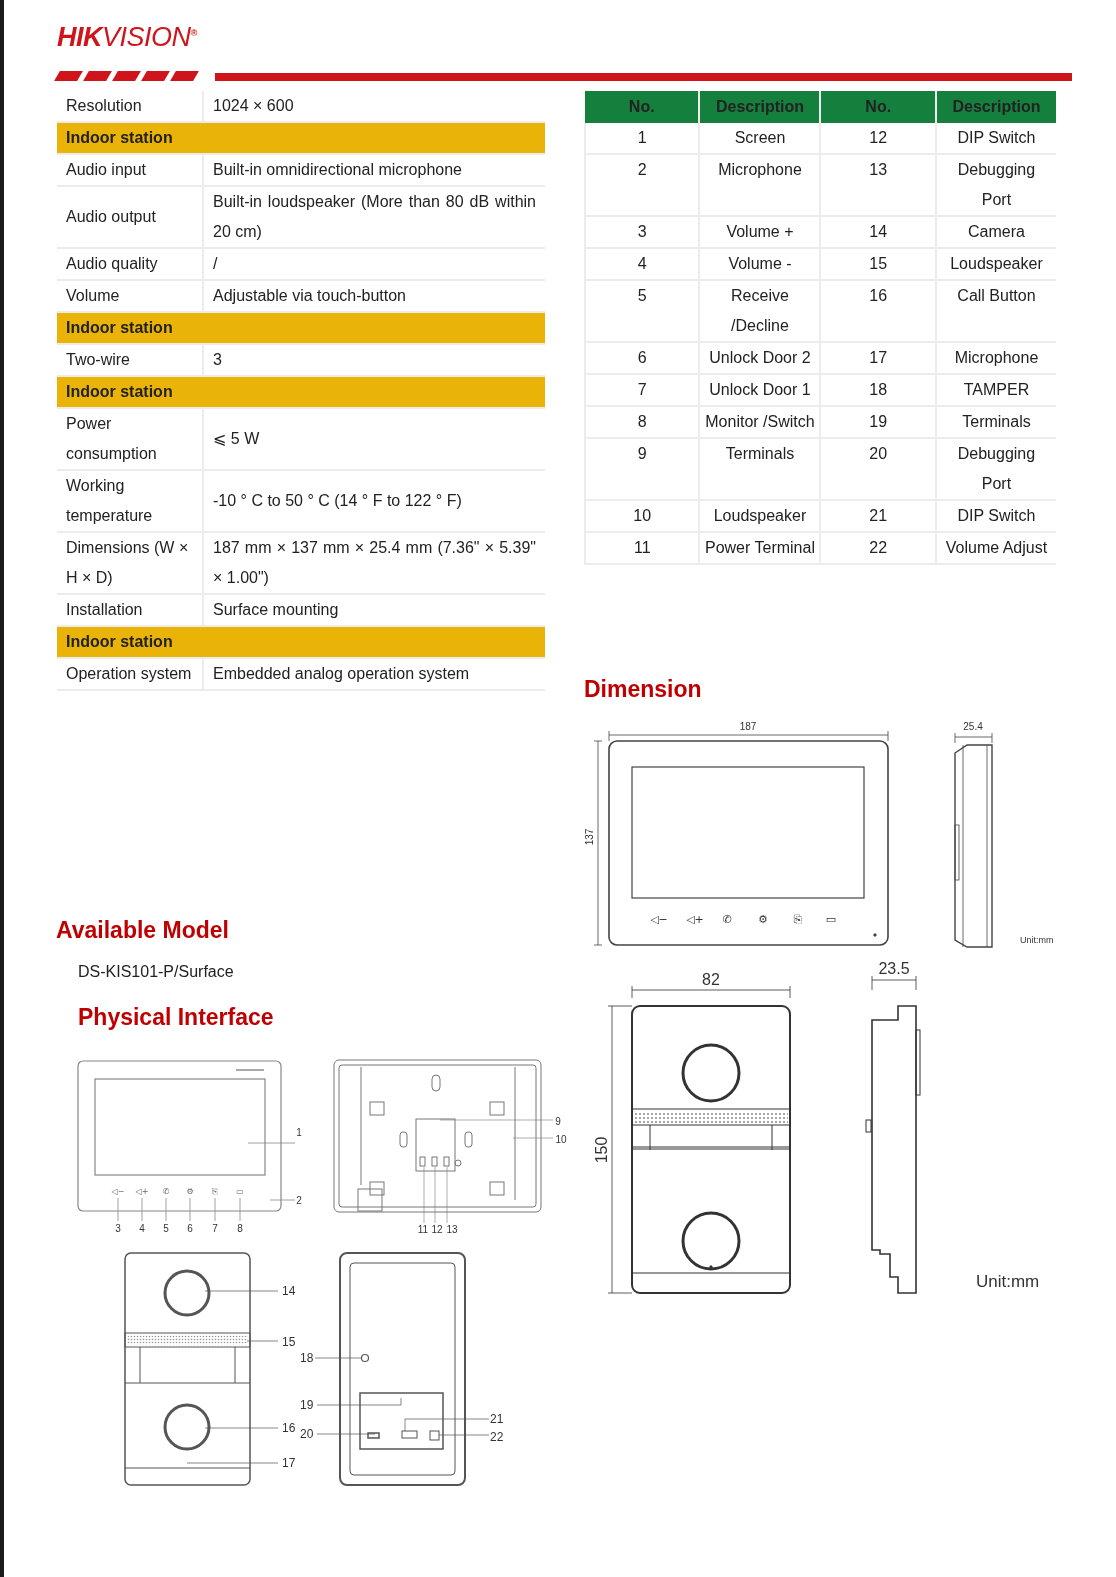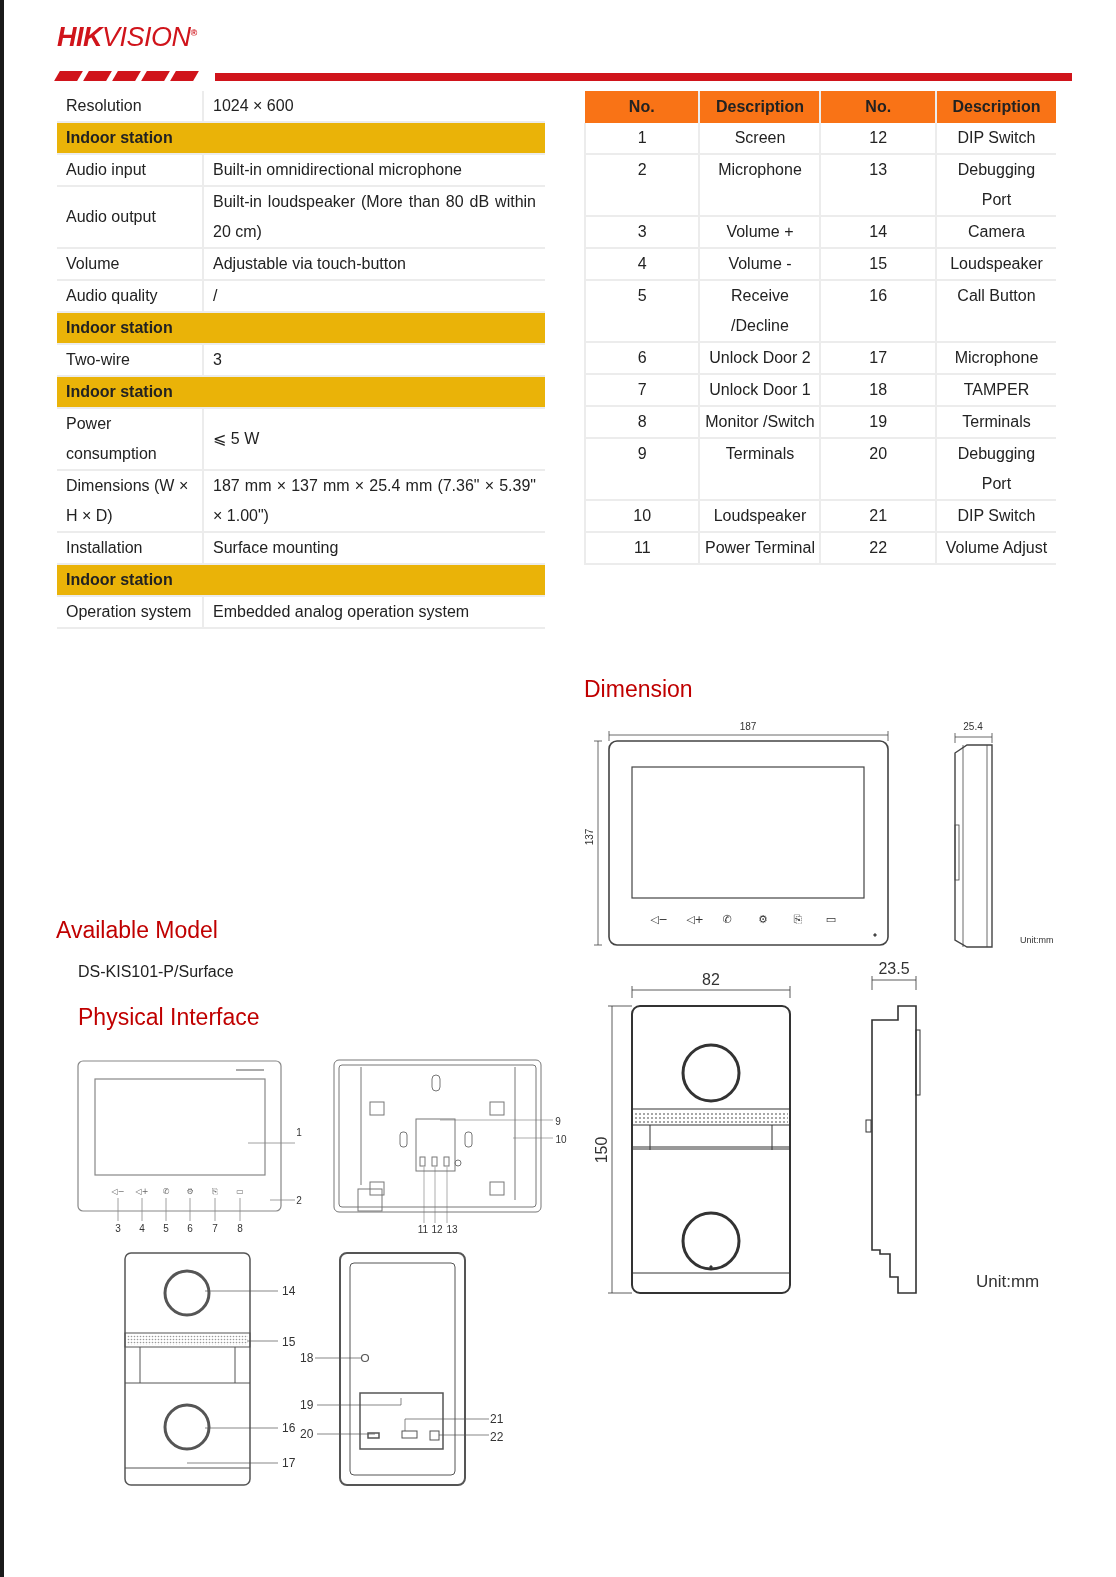--- a/index.html
+++ b/index.html
@@ -12,25 +12,25 @@
   .stripes{position:absolute;left:57px;top:71px;height:10px;display:flex;gap:6px;}
   .stripes span{display:block;width:23px;height:10px;background:#d0141b;transform:skewX(-30deg);}
   .redbar{position:absolute;left:215px;top:73px;width:857px;height:8px;background:#d0141b;}
   .spec{position:absolute;left:57px;top:91px;width:488px;border-collapse:collapse;font-size:16px;}
   .spec td{border-bottom:2px solid #ececec;padding:0 9px;line-height:30px;vertical-align:middle;}
   .spec td.k{width:127px;border-right:2px solid #ececec;}
   .spec td.v{text-align:left;}
   .spec td.v.just{text-align:justify;text-align-last:left;}
   .spec tr.sec td{background:#eab308;font-weight:bold;border-right:none;}
   .parts{position:absolute;left:584px;top:91px;width:472px;border-collapse:collapse;font-size:16px;text-align:center;}
-  .parts th{background:#f97316;font-weight:bold;line-height:30px;border-right:2px solid #ececec;}
+  .parts th{background:#15803d;font-weight:bold;line-height:30px;border-right:2px solid #ececec;}
   .parts td{border-bottom:2px solid #ececec;border-right:2px solid #ececec;line-height:30px;vertical-align:top;padding:0 4px;}
   .parts td:last-child,.parts th:last-child{border-right:none;}
   .parts td:first-child{border-left:2px solid #ececec;}
-  .heading{position:absolute;color:#c00000;font-weight:normal;font-size:23px;}
+  .heading{position:absolute;color:#c00000;font-weight:bold;font-size:23px;}
   .model{position:absolute;left:78px;top:963px;font-size:16px;}
   svg{position:absolute;}
   .dimtxt{font-family:"Liberation Sans",sans-serif;fill:#333;}
 </style>
 </head>
 <body>
 
 <div class="leftbar"></div>
 
 <div class="logo"><span class="hik">HIK</span><span class="vis">VISION</span><sup>®</sup></div>
@@ -54,40 +54,44 @@
       </tr>
       <tr>
         <td class="k">Audio input</td>
         <td class="v">Built-in omnidirectional microphone</td>
       </tr>
       <tr>
         <td class="k">Audio output</td>
         <td class="v just">Built-in loudspeaker (More than 80 dB within 20 cm)</td>
       </tr>
       <tr>
+        <td class="k">Audio quality</td>
+        <td class="v">/</td>
+      </tr>
+      <tr>
         <td class="k">Volume</td>
         <td class="v">Adjustable via touch-button</td>
       </tr>
-      <tr>
-        <td class="k">Audio quality</td>
-        <td class="v">/</td>
-      </tr>
       <tr class="sec">
         <td colspan="2">Indoor station</td>
       </tr>
       <tr>
         <td class="k">Two-wire</td>
         <td class="v">3</td>
       </tr>
       <tr class="sec">
         <td colspan="2">Indoor station</td>
       </tr>
       <tr>
         <td class="k">Power consumption</td>
         <td class="v">⩽ 5 W</td>
+      </tr>
+      <tr>
+        <td class="k">Working temperature</td>
+        <td class="v">-10 ° C to 50 ° C (14 ° F to 122 ° F)</td>
       </tr>
       <tr>
         <td class="k">Dimensions (W × H × D)</td>
         <td class="v just">187 mm × 137 mm × 25.4 mm (7.36" × 5.39" × 1.00")</td>
       </tr>
       <tr>
         <td class="k">Installation</td>
         <td class="v">Surface mounting</td>
       </tr>
       <tr class="sec">

